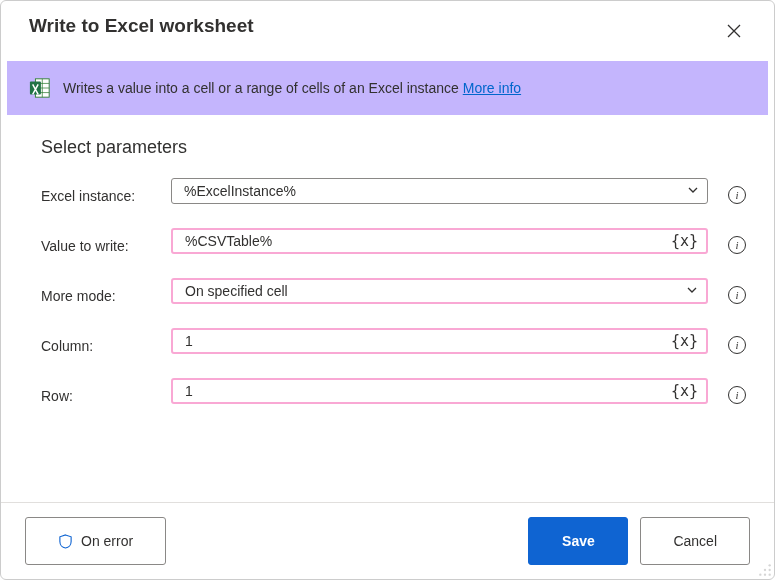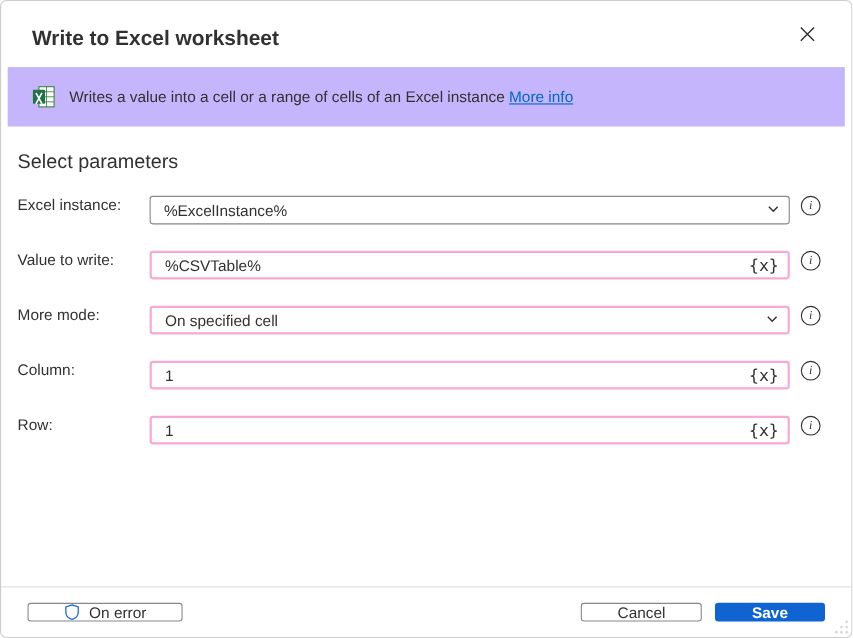--- a/index.html
+++ b/index.html
@@ -15,21 +15,21 @@
     height: 580px;
     border: 1px solid #ccc;
     border-radius: 6px;
     display: flex;
     flex-direction: column;
     overflow: hidden;
     position: relative;
   }
   .header {
     display: flex;
-    align-items: flex-end;
+    align-items: flex-start;
     justify-content: space-between;
     padding: 14px 24px 14px 28px;
   }
   .title {
     font-size: 19px;
     font-weight: 600;
     color: #323130;
   }
   .close-btn {
     width: 32px;
@@ -52,34 +52,34 @@
   .info-banner .excel-icon {
     width: 22px;
     height: 22px;
     flex-shrink: 0;
   }
   .info-banner a {
     color: #0066cc;
     text-decoration: underline;
   }
   .content {
-    padding: 22px 28px 10px 15px;
+    padding: 22px 28px 10px 40px;
     flex: 1;
     overflow: auto;
   }
   .section-title {
     font-size: 18px;
     color: #323130;
     margin-bottom: 20px;
   }
   .field-row {
     display: flex;
-    align-items: flex-start;
+    align-items: flex-end;
     margin-bottom: 24px;
-    gap: 10px;
+    gap: 20px;
   }
   .field-label {
     width: 110px;
     flex-shrink: 0;
     font-size: 14px;
     color: #323130;
   }
   .control-wrap {
     flex: 1;
     position: relative;
@@ -130,21 +130,21 @@
     cursor: pointer;
   }
   .footer {
     border-top: 1px solid #e1dfdd;
     padding: 14px 24px;
     display: flex;
     align-items: center;
     justify-content: space-between;
   }
   .btn {
-    height: 17px;
+    height: 48px;
     border-radius: 3px;
     padding: 0 32px;
     font-size: 14px;
     display: inline-flex;
     align-items: center;
     justify-content: center;
     gap: 8px;
     cursor: pointer;
     border: 1px solid #8a8886;
     background: #fff;
@@ -278,25 +278,25 @@
   </div>
 
   <div class="footer">
     <button class="btn onerror">
       <svg class="shield-icon" viewBox="0 0 16 16">
         <path d="M8 1 L14 3 V8 C14 11.5 11.5 14.5 8 15 C4.5 14.5 2 11.5 2 8 V3 Z" fill="none" stroke="#0f64d2" stroke-width="1.2"></path>
       </svg>
       <span>On error</span>
     </button>
     <div class="footer-right">
+      <button class="btn primary">
+        <span>Save</span>
+      </button>
       <button class="btn">
         <span>Cancel</span>
-      </button>
-      <button class="btn primary">
-        <span>Save</span>
       </button>
     </div>
   </div>
 
   <svg class="resize-grip" viewBox="0 0 12 12">
     <circle cx="10" cy="2" r="1" fill="#888"></circle>
     <circle cx="6" cy="6" r="1" fill="#888"></circle>
       <circle cx="10" cy="6" r="1" fill="#888"></circle>
     <circle cx="2" cy="10" r="1" fill="#888"></circle>
       <circle cx="6" cy="10" r="1" fill="#888"></circle>

